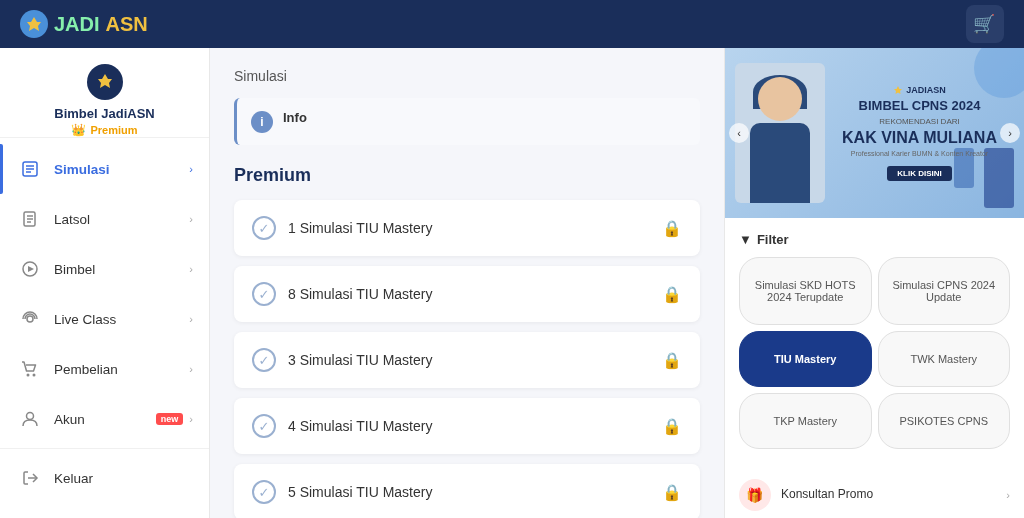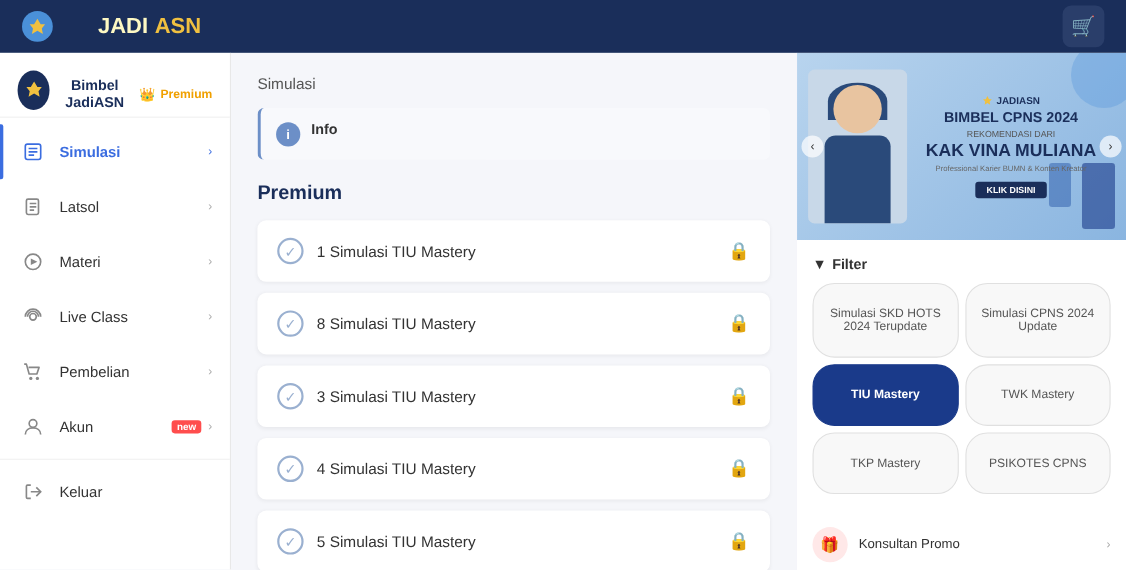--- a/index.html
+++ b/index.html
@@ -16,21 +16,21 @@
       flex-shrink: 0;
     }
     .header-logo {
       display: flex;
       align-items: center;
       gap: 6px;
       color: white;
       font-weight: 700;
       font-size: 20px;
     }
-    .logo-jadi { color: #fef9c3; margin-left: 35px; }
+    .logo-jadi { color: #86efac; }
     .logo-asn { color: #f0c040; }
     .logo-icon {
       width: 28px; height: 28px;
       background: #4a90d9;
       border-radius: 50%;
       display: flex; align-items: center; justify-content: center;
       color: white; font-size: 12px; font-weight: bold;
     }
     .header-cart {
       width: 38px; height: 38px;
@@ -54,25 +54,24 @@
       border-right: 1px solid #e8e8e8;
       display: flex;
       flex-direction: column;
       flex-shrink: 0;
       overflow-y: auto;
       padding-bottom: 10px;
     }
     .sidebar-brand {
       padding: 16px 16px 0;
       display: flex;
-      flex-direction: row;
+      flex-direction: column;
       align-items: center;
       border-bottom: 1px solid #f0f0f0;
       margin-bottom: 6px;
-      text-align: center;
     }
     .sidebar-logo-small {
       width: 36px; height: 36px;
       background: #1a2e5a;
       border-radius: 50%;
       display: flex; align-items: center; justify-content: center;
       color: #f0c040; font-weight: bold; font-size: 10px;
       margin-bottom: 6px;
     }
     .sidebar-brand-name {
@@ -445,21 +444,21 @@
         <span class="sidebar-chevron">›</span>
       </div>
 
       <div class="sidebar-item">
         <div class="sidebar-item-icon">
           <svg width="18" height="18" viewBox="0 0 18 18" fill="none">
               <circle cx="9" cy="9" r="7" stroke="#888" stroke-width="1.5" fill="none"></circle>
               <polygon points="7,6 13,9 7,12" fill="#888"></polygon>
             </svg>
         </div>
-        <span class="sidebar-label">Materi</span>
+        <span class="sidebar-label">Bimbel</span>
         <span class="sidebar-chevron">›</span>
       </div>
 
       <div class="sidebar-item">
         <div class="sidebar-item-icon">
           <svg width="18" height="18" viewBox="0 0 18 18" fill="none">
               <circle cx="9" cy="9" r="3" stroke="#888" stroke-width="1.5" fill="none"></circle>
               <path d="M4 9 A5 5 0 0 1 14 9" stroke="#888" stroke-width="1.5" fill="none"></path>
               <path d="M2 9 A7 7 0 0 1 16 9" stroke="#888" stroke-width="1.5" fill="none"></path>
             </svg>

